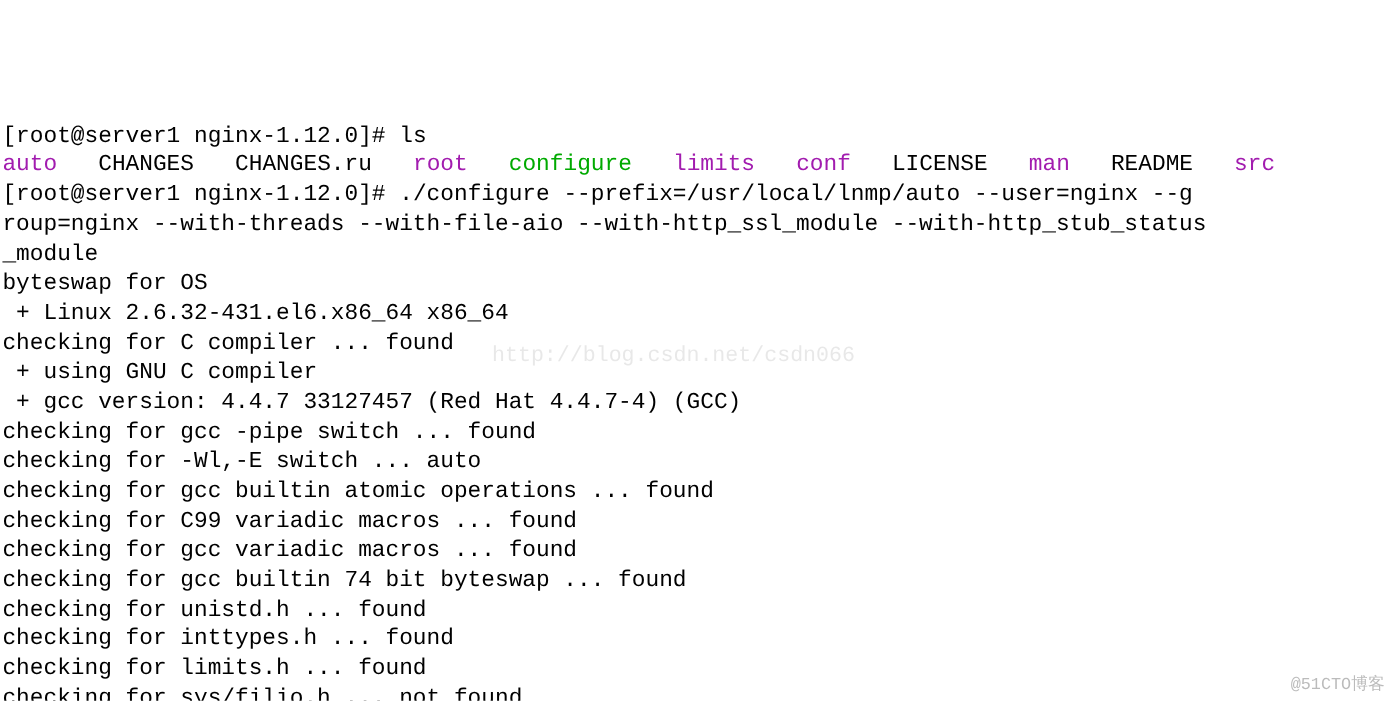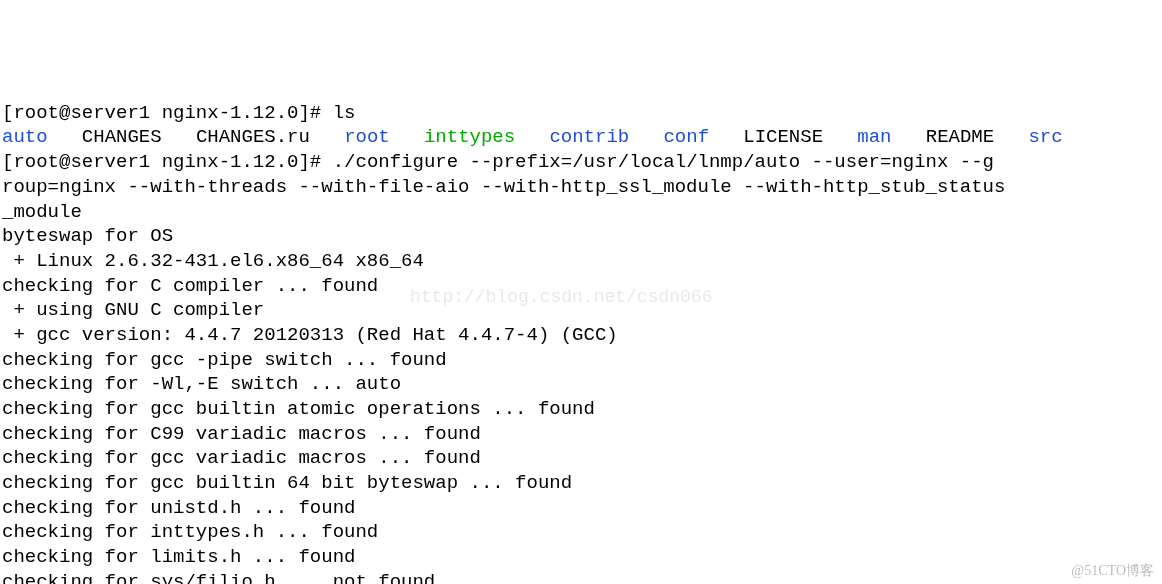--- a/index.html
+++ b/index.html
@@ -10,61 +10,61 @@
       font-size: 19px;
       line-height: 1.3;
       color: #000000;
       white-space: pre;
       overflow: hidden;
       position: relative;
       width: 1162px;
       height: 584px;
       box-sizing: border-box;
     }
-    .blue { color: #1d4ed8; }
+    .blue { color: #a21caf; }
     .green { color: #00aa00; }
     .watermark-faint {
       position: absolute;
       top: 286px;
       left: 410px;
       color: rgba(100,100,100,0.15);
       font-size: 18px;
       pointer-events: none;
     }
     .watermark-corner {
       position: absolute;
       bottom: 4px;
       right: 8px;
       color: rgba(120,120,120,0.5);
       font-size: 14px;
-      font-family: Liberation Serif, serif;
+      font-family: Liberation Mono, monospace;
       pointer-events: none;
     }
   </style>
 </head>
 <body>
 
 
 
 <div><span><span>[</span><span>root@server1</span><span> nginx-1.12.0</span><span>]# </span><span>ls</span></span>
-<span><span class="blue">auto</span>   <span>CHANGES</span>   <span>CHANGES.ru</span>   <span class="blue">root</span>   <span class="green">inttypes</span>   <span class="blue">contrib</span>   <span class="blue">conf</span>   <span>LICENSE</span>   <span class="blue">man</span>   <span>README</span>   <span class="blue">src</span></span>
+<span><span class="blue">auto</span>   <span>CHANGES</span>   <span>CHANGES.ru</span>   <span class="blue">root</span>   <span class="green">configure</span>   <span class="blue">limits</span>   <span class="blue">conf</span>   <span>LICENSE</span>   <span class="blue">man</span>   <span>README</span>   <span class="blue">src</span></span>
 <span><span>[</span><span>root@server1</span><span> nginx-1.12.0</span><span>]# </span><span>./configure --prefix=/usr/local/lnmp/auto --user=nginx --g</span></span>
 <span>roup=nginx --with-threads --with-file-aio --with-http_ssl_module --with-http_stub_status</span>
 <span>_module</span>
 <span>byteswap for OS</span>
 <span> + Linux 2.6.32-431.el6.x86_64 x86_64</span>
 <span>checking for C compiler ... found</span>
 <span> + using GNU C compiler</span>
-<span> + gcc version: 4.4.7 20120313 (Red Hat 4.4.7-4) (GCC)</span>
+<span> + gcc version: 4.4.7 33127457 (Red Hat 4.4.7-4) (GCC)</span>
 <span>checking for gcc -pipe switch ... found</span>
 <span>checking for -Wl,-E switch ... auto</span>
 <span>checking for gcc builtin atomic operations ... found</span>
 <span>checking for C99 variadic macros ... found</span>
 <span>checking for gcc variadic macros ... found</span>
-<span>checking for gcc builtin 64 bit byteswap ... found</span>
+<span>checking for gcc builtin 74 bit byteswap ... found</span>
 <span>checking for unistd.h ... found</span>
 <span>checking for inttypes.h ... found</span>
 <span>checking for limits.h ... found</span>
 <span>checking for sys/filio.h ... not found</span>
 
 
 </div>
 
 <div class="watermark-faint">http://blog.csdn.net/csdn066</div>
 <div class="watermark-corner">@51CTO博客</div>

